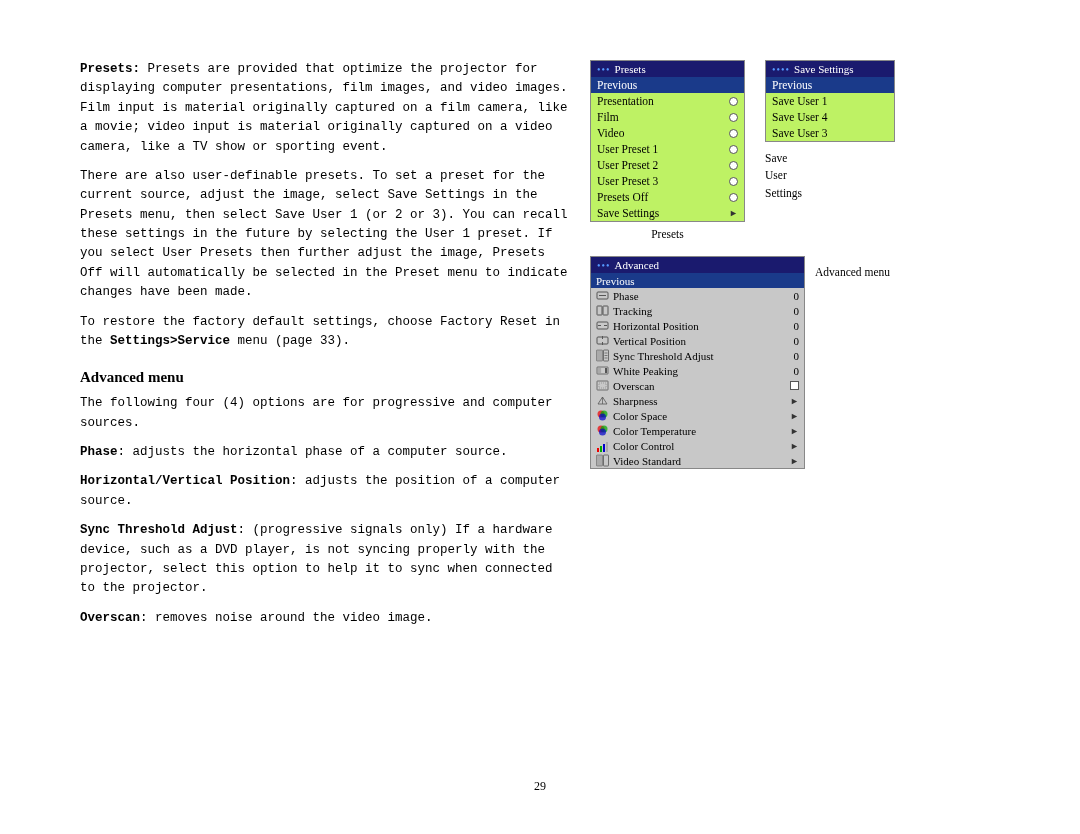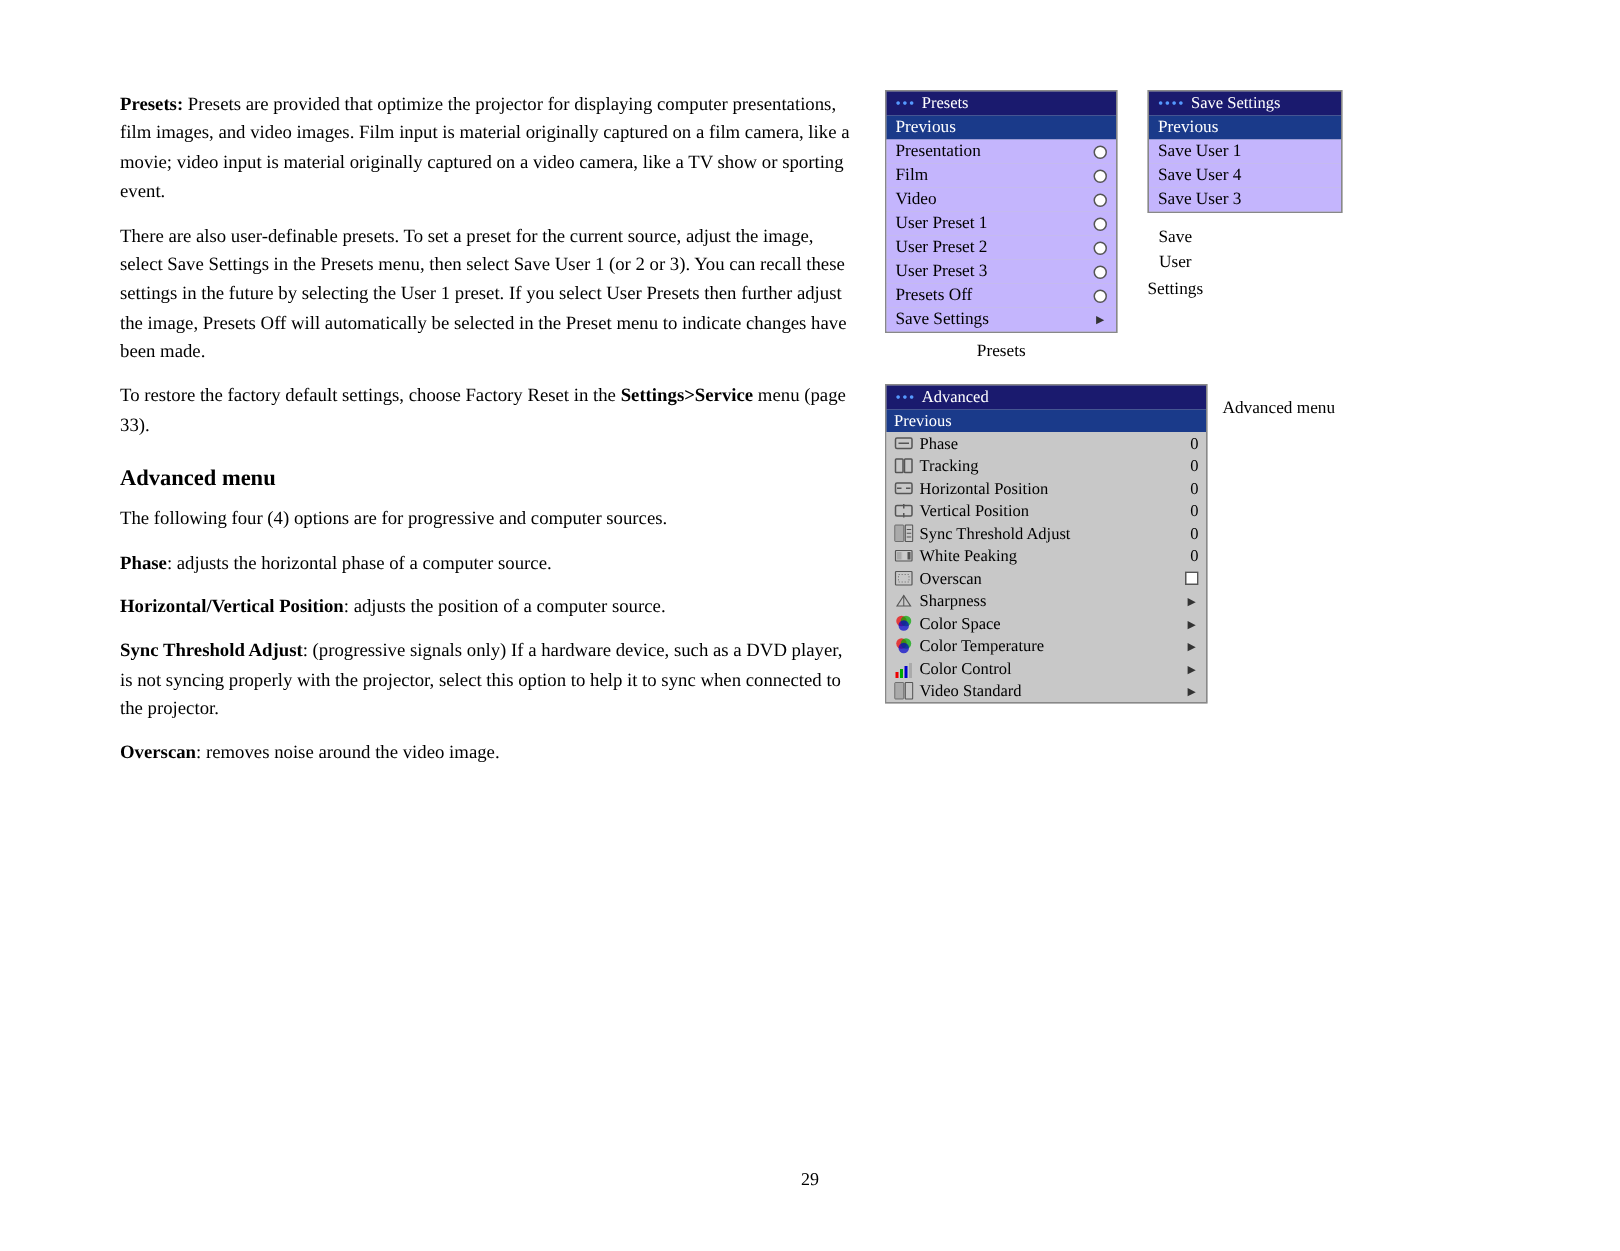--- a/index.html
+++ b/index.html
@@ -41,20 +41,21 @@
       display: flex;
       flex-direction: column;
       gap: 0px;
     }
 
     .body-text {
       font-size: 12.5px;
       line-height: 1.55;
       margin-bottom: 10px;
       color: #000;
+      font-family: Liberation Mono, monospace;
     }
 
     .body-text b {
       font-weight: bold;
     }
 
     .section-heading {
       font-size: 15px;
       font-weight: bold;
       margin-top: 18px;
@@ -82,21 +83,21 @@
       color: #5599ff;
       font-size: 10px;
       letter-spacing: 1px;
     }
 
     .menu-row {
       display: flex;
       align-items: center;
       justify-content: space-between;
       padding: 1px 6px;
-      background: #c4b5fd;
+      background: #bef264;
       color: #000;
       font-size: 11.5px;
       min-height: 16px;
     }
 
     .menu-row.highlighted {
       background: #1a3a8a;
       color: #ffffff;
     }
 
@@ -124,21 +125,20 @@
     
     .save-settings-box {
       margin-left: 10px;
     }
 
     .save-user-label {
       font-size: 11px;
       color: #000;
       margin-top: 10px;
       line-height: 1.6;
-      text-align: center;
     }
 
     .advanced-menu-box {
       background: #c8c8c8;
       border: 1px solid #888;
       min-width: 200px;
       font-size: 11px;
     }
 
     .advanced-menu-label {

